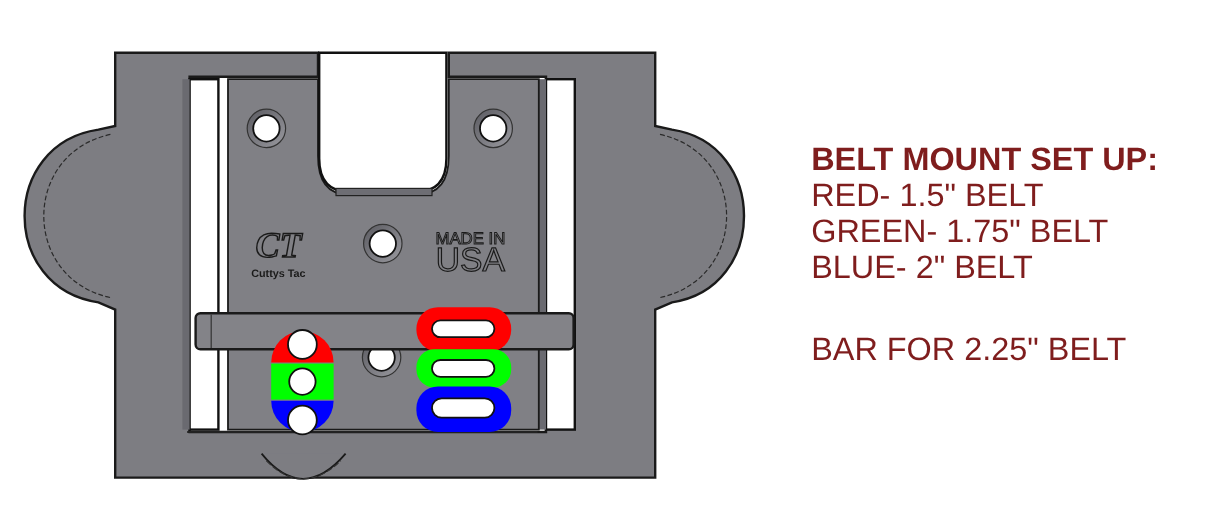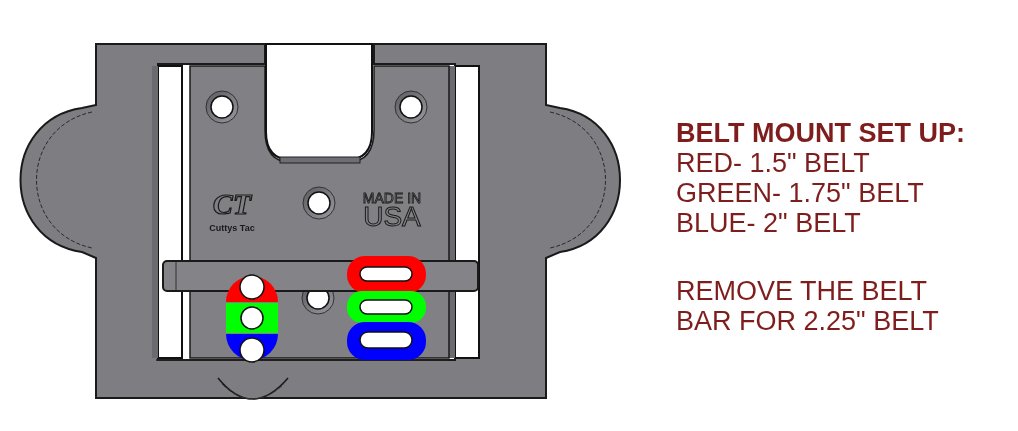--- a/index.html
+++ b/index.html
@@ -148,15 +148,14 @@
     </g>
   </g>
 </svg>
 
 <div id="legend">
   <div class="line title">BELT MOUNT SET UP:</div>
   <div class="line">RED- 1.5" BELT</div>
   <div class="line">GREEN- 1.75" BELT</div>
   <div class="line">BLUE- 2" BELT</div>
   <div class="spacer"></div>
-  <div class="line">REMOVE THE BELT</div>
   <div class="line">BAR FOR 2.25" BELT</div>
 </div>
 
 </body></html>

